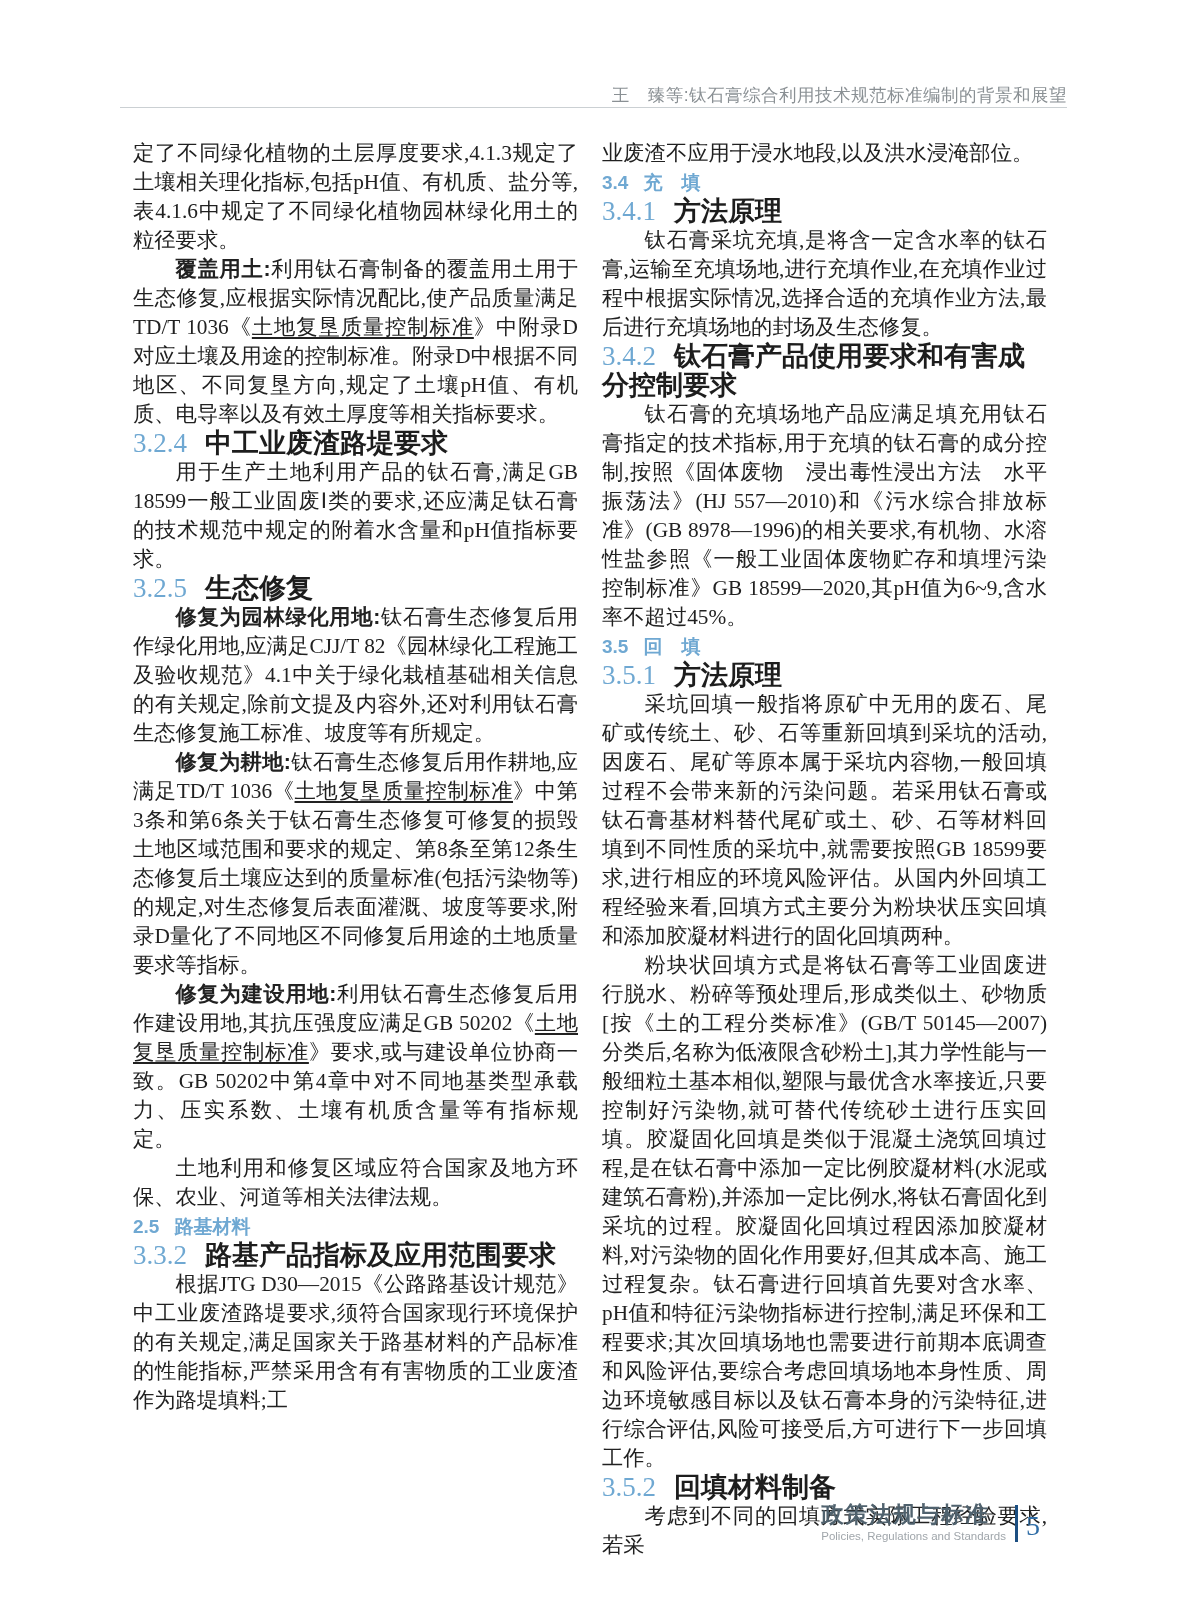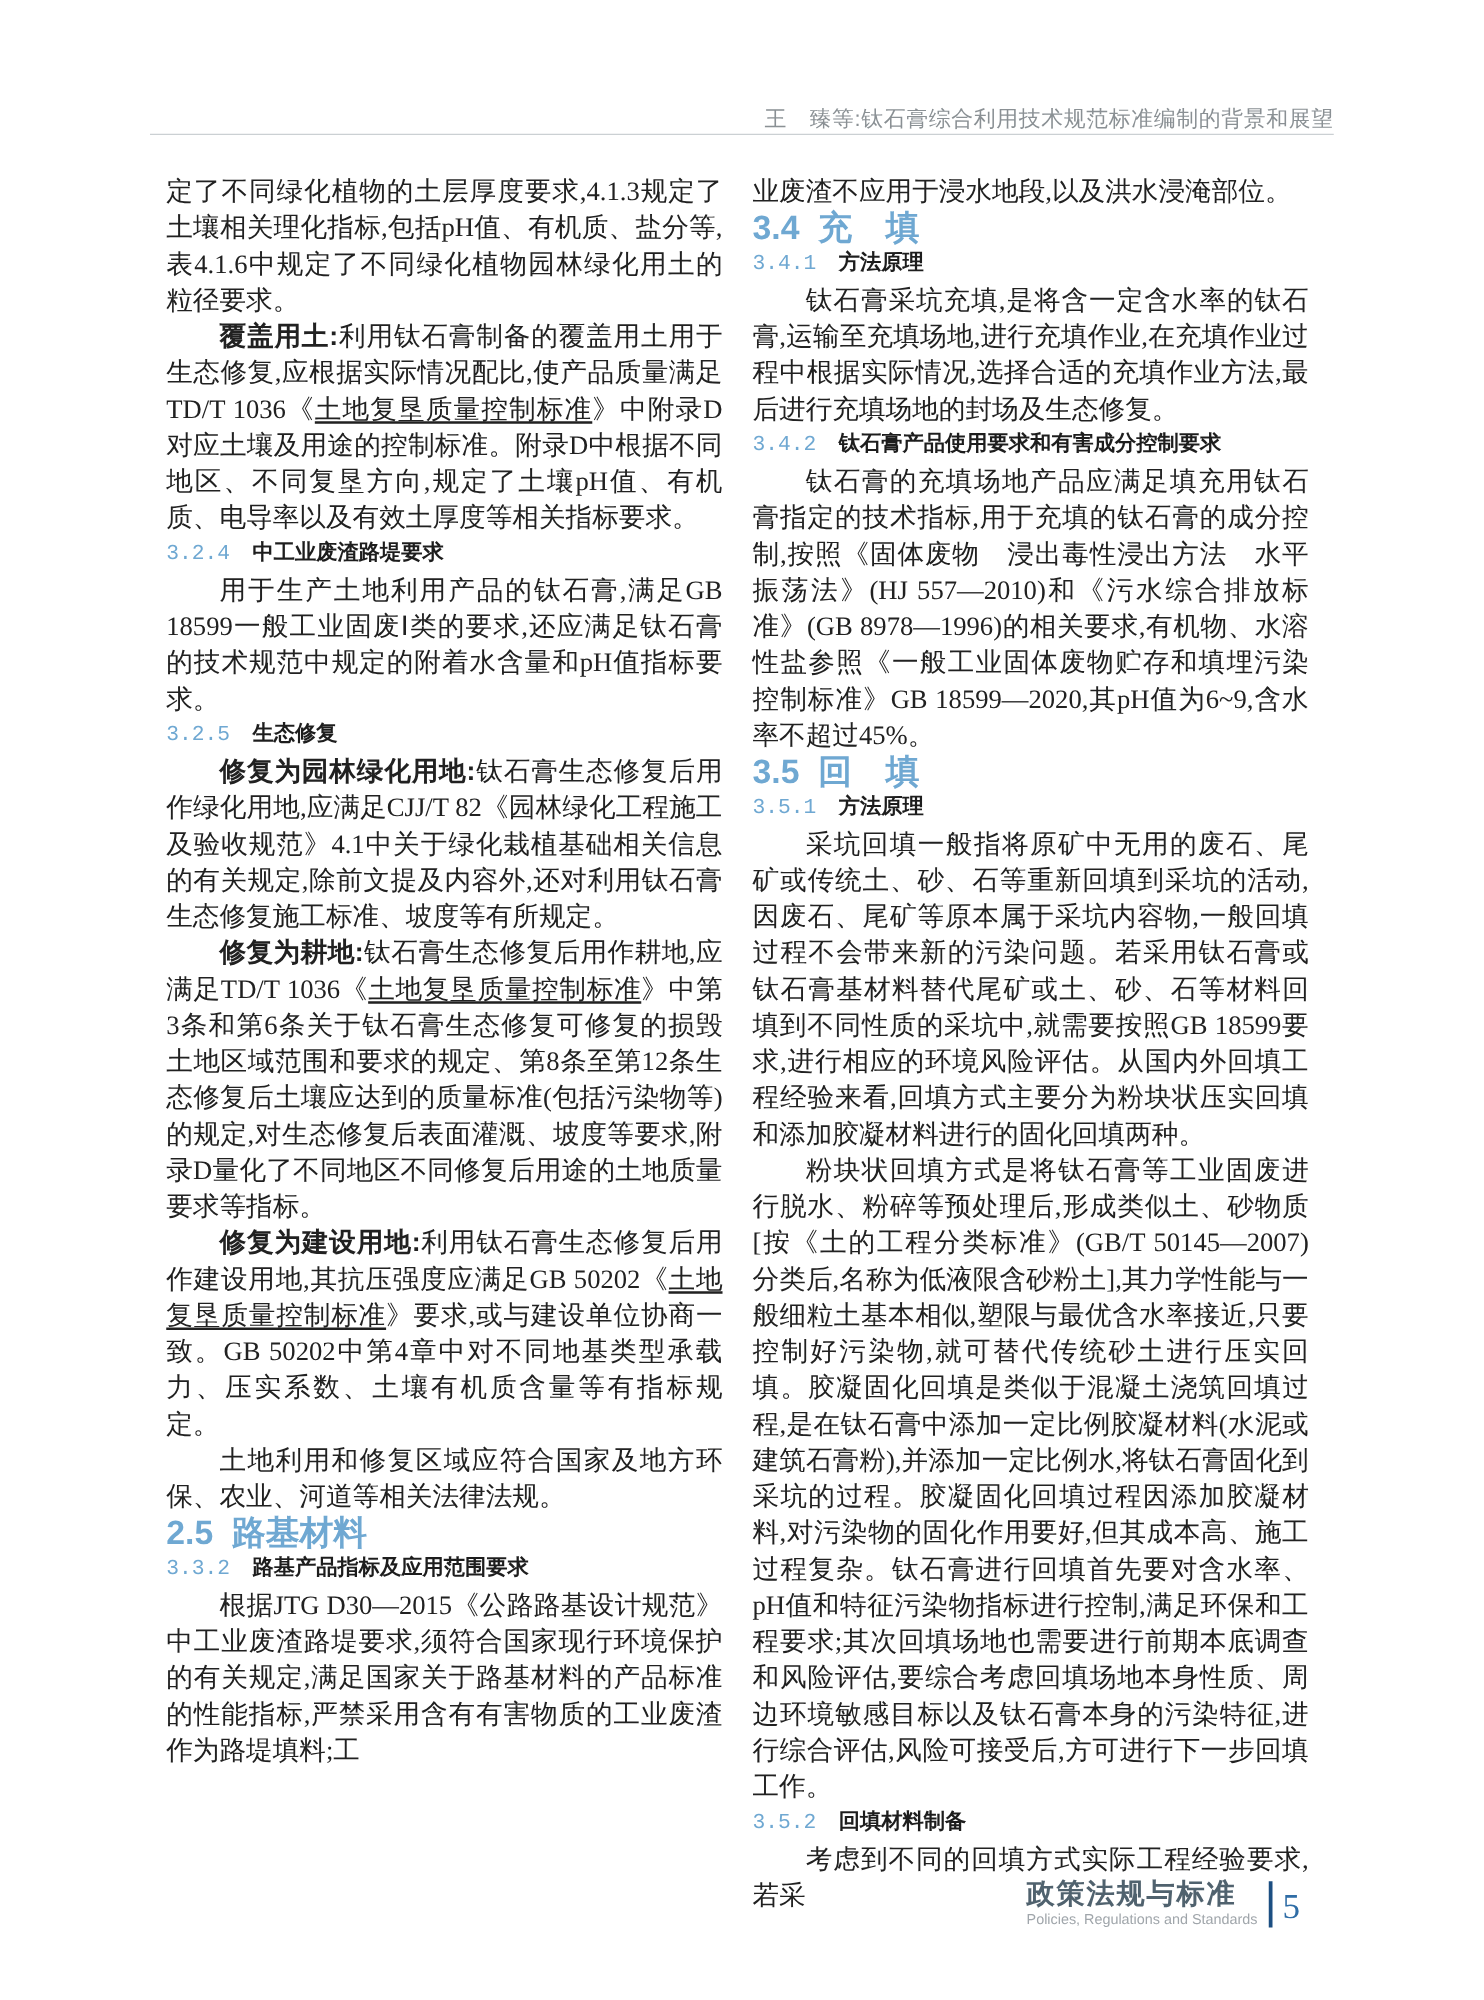--- a/index.html
+++ b/index.html
@@ -19,24 +19,24 @@
   .columns{
     position:absolute;top:139px;left:133px;width:914px;
     display:flex;gap:24px;color:var(--body-text,#212121);
   }
   .column{flex:1;font-size:21.3px;line-height:29px;text-align:justify;}
   .para{margin:0;}
   .indent{text-indent:2em;}
   .cont{text-indent:0;}
   .h2{
     color:var(--heading-blue,#6fa8d2);font-family:"Liberation Sans",sans-serif;
-    font-weight:bold;font-size:27px;text-align:left;
+    font-weight:bold;font-size:19px;text-align:left;
   }
   .h2 .num{margin-right:15px;}
-  .h3{font-family:Liberation Mono, monospace;font-size:17px;text-align:left;}
+  .h3{font-family:Liberation Serif, serif;font-size:27px;text-align:left;}
   .h3 .num{color:var(--heading-blue,#6fa8d2);margin-right:18px;}
   .h3 .title{color:#1d1d1d;font-weight:600;}
   .seg-b{font-weight:bold;font-family:"Liberation Sans",sans-serif;}
   .seg-u{text-decoration:underline;text-underline-offset:3px;}
   .footer{
     position:absolute;top:1502px;right:147px;display:flex;align-items:stretch;
   }
   .footer-text{text-align:left;font-family:"Liberation Sans",sans-serif;}
   .footer-cn{
     font-size:22.5px;font-weight:bold;color:var(--footer-cn,#50626e);

